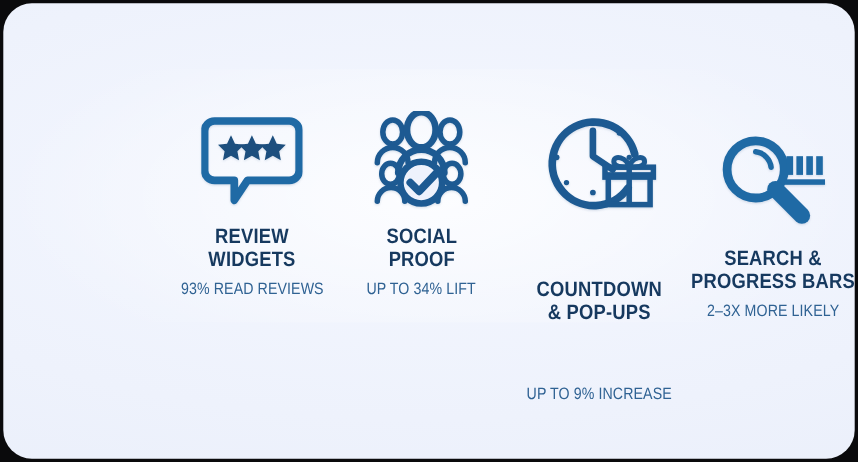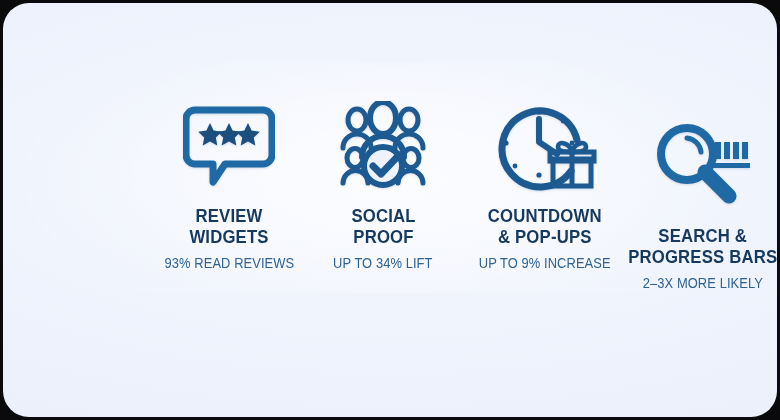--- a/index.html
+++ b/index.html
@@ -60,21 +60,21 @@
   .feature {
     flex: 0 0 auto;
     display: flex;
     flex-direction: column;
     align-items: center;
     padding-top: 96px;
     box-sizing: border-box;
   }
   .f0 { width: 152px; }
   .f1 { width: 156px; }
-  .f2 { width: 168px; }
+  .f2 { width: 168px; gap: 48px; }
   .f3 { width: 150px; }
   .f4 { width: 148px; margin-top: 20px; }
 
   .icon-wrap {
     height: 92px;
     display: flex;
     align-items: center;
     justify-content: center;
   }
   .icon-wrap svg {

